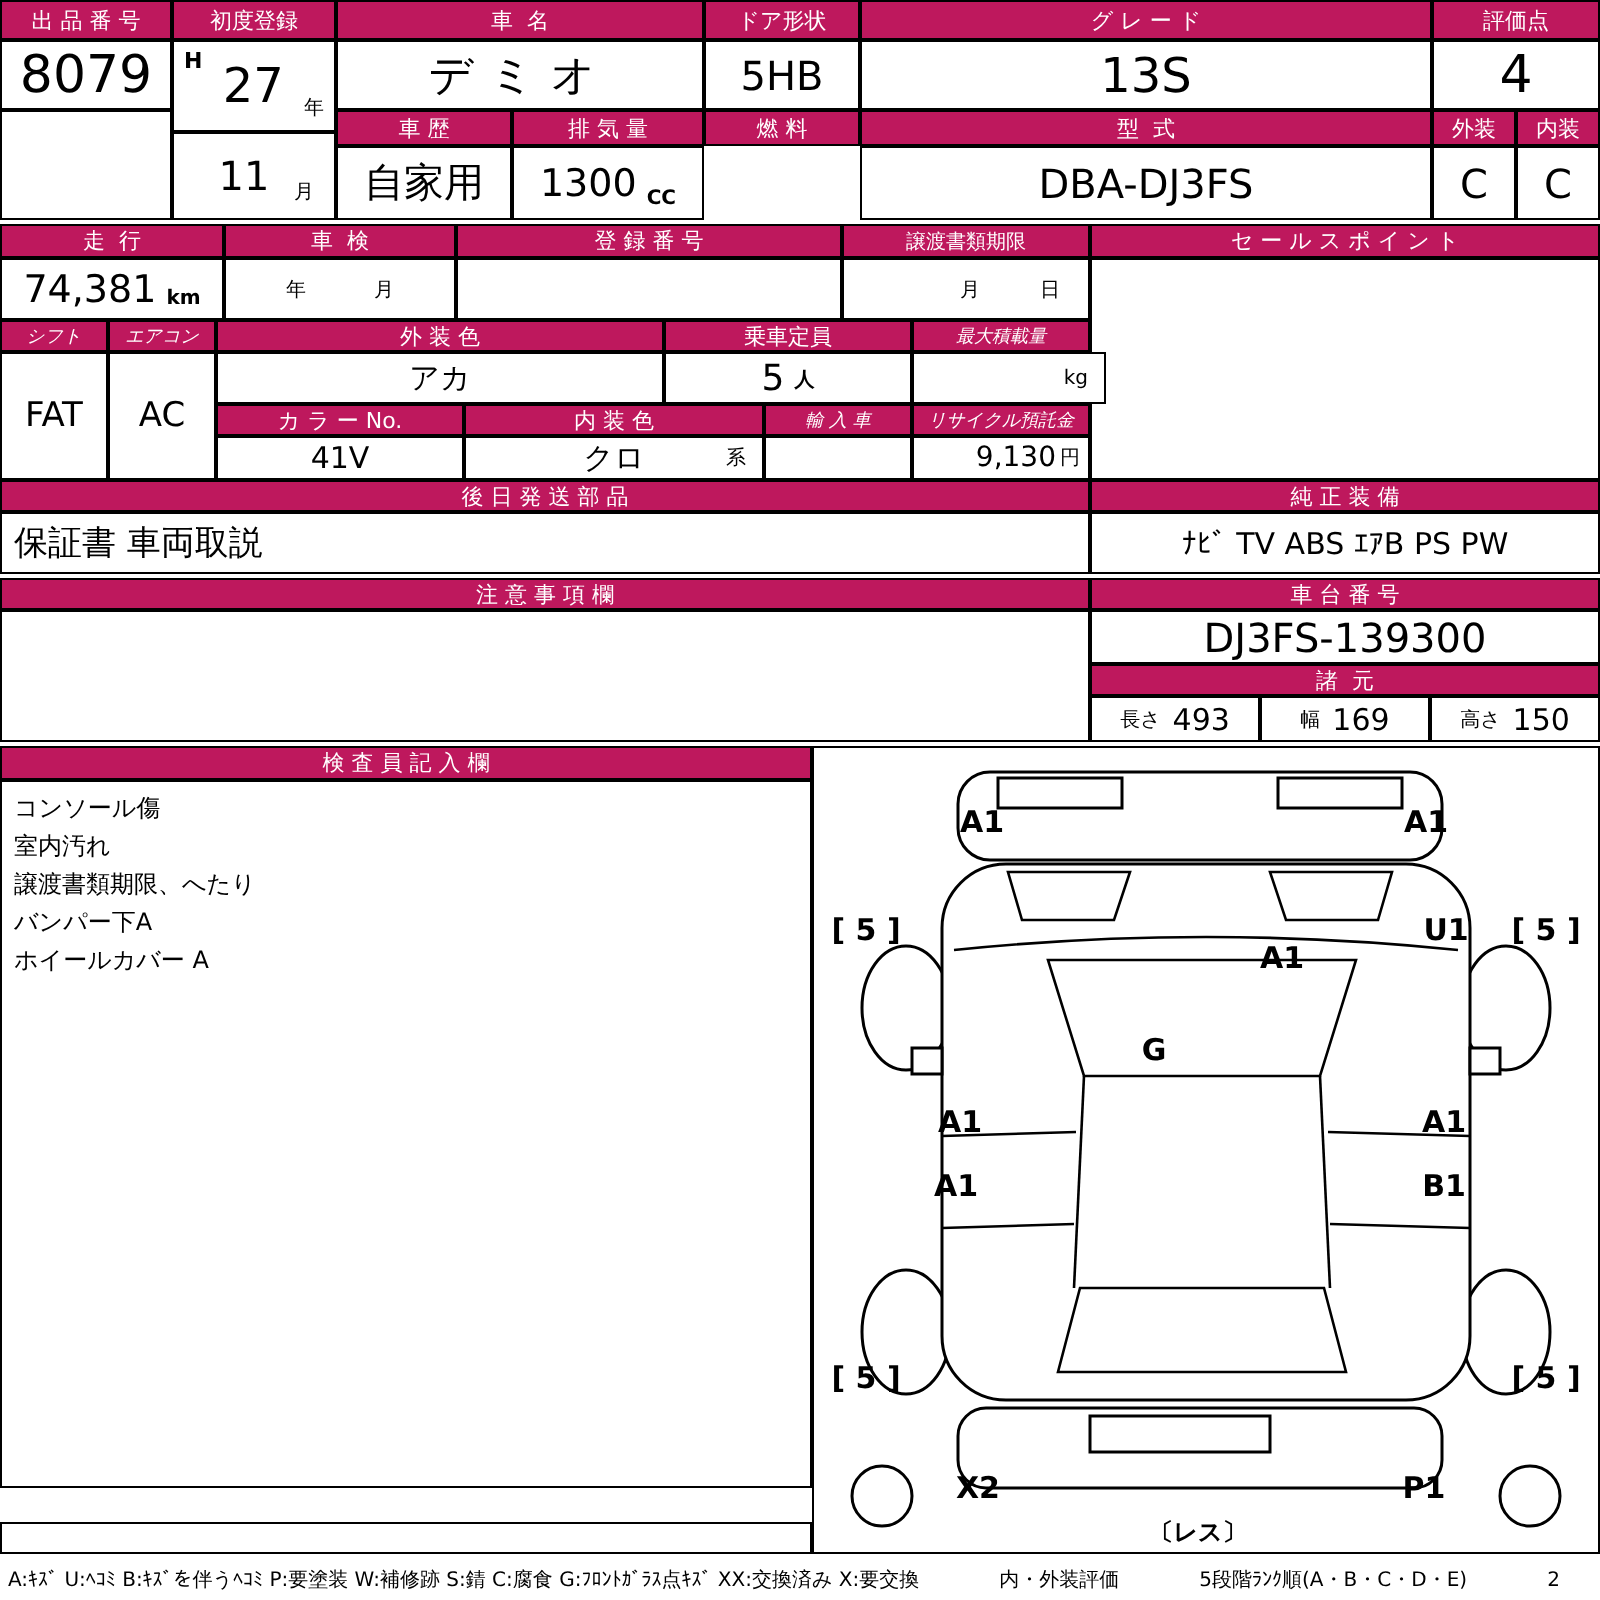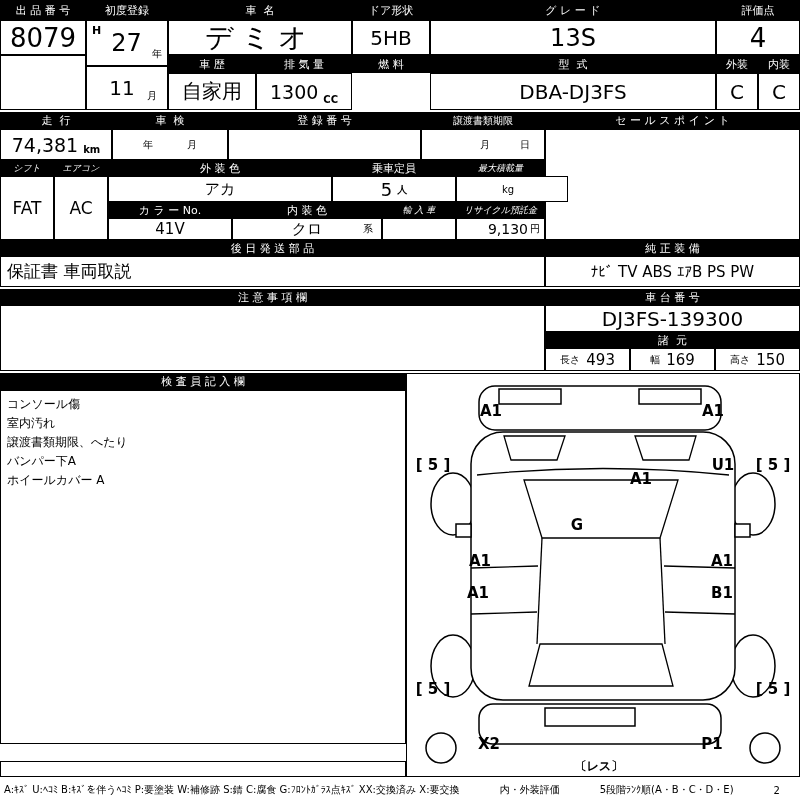--- a/index.html
+++ b/index.html
@@ -5,24 +5,24 @@
   * { margin:0; padding:0; box-sizing:border-box; }
   html,body { background:#fff; }
   .sheet {
     position:relative; width:800px; height:800px; background:#fff; color:#000;
     font-family:"DejaVu Sans","Liberation Sans",sans-serif; overflow:hidden;
   }
   .c {
     position:absolute; border:1px solid #000; background:#fff;
     display:flex; align-items:center; justify-content:center; white-space:pre;
   }
-  .h { background:#000000; color:#fff; font-size:11px; }
+  .h { background:#be185d; color:#fff; font-size:11px; }
   .h.sm { font-size:9px;font-style:italic; }
   .v { font-weight:normal; }
-  .f26{font-size:26px} .f24{font-size:24px} .f22{font-size:28px} .f20{font-size:20px}
+  .f26{font-size:26px} .f24{font-size:24px} .f22{font-size:22px} .f20{font-size:20px}
   .f19{font-size:19px} .f18{font-size:18px} .f17{font-size:17px} .f15{font-size:15px}
   .f14{font-size:14px} .f12{font-size:12px} .f10{font-size:10px}
   .unit { font-size:10px; font-weight:bold; margin-left:5px; align-self:flex-end; padding-bottom:4px; }
   .insp-line { font-weight:normal; font-size:12px; line-height:19px; }
   svg text.mk { font-family:"DejaVu Sans","Liberation Sans",sans-serif; font-weight:bold; font-size:15px; fill:#000; }
   svg text.mk.small { font-size:12px; }
   .legend {
     position:absolute; left:0; top:780px; width:800px; height:20px;
     display:flex; align-items:center; justify-content:space-between;
     font-size:10px; padding:0 4px; white-space:nowrap;
@@ -112,21 +112,21 @@
   <div class="c h" style="left:108px;top:160px;width:224px;height:16px">外 装 色</div>
   <div class="c v f15" style="left:108px;top:176px;width:224px;height:26px">アカ</div>
 
   <div class="c h" style="left:332px;top:160px;width:124px;height:16px">乗車定員</div>
   <div class="c" style="left:332px;top:176px;width:124px;height:26px">
     <span class="v f18">5</span>
     <span class="unit">人</span>
   </div>
 
   <div class="c h sm" style="left:456px;top:160px;width:89px;height:16px">最大積載量</div>
-  <div class="c" style="left:456px;top:176px;width:112px;height:26px;justify-content:center;padding-right:8px">
+  <div class="c" style="left:456px;top:176px;width:97px;height:26px;justify-content:flex-end;padding-right:8px">
     <span class="f10">kg</span>
   </div>
 
   <div class="c h" style="left:108px;top:202px;width:124px;height:16px">カ ラ ー No.</div>
   <div class="c v f15" style="left:108px;top:218px;width:124px;height:22px">41V</div>
 
   <div class="c h" style="left:232px;top:202px;width:150px;height:16px">内 装 色</div>
   <div class="c" style="left:232px;top:218px;width:150px;height:22px">
     <span class="v f15">クロ</span>
     <span style="position:absolute;right:8px;font-size:10px">系</span>

